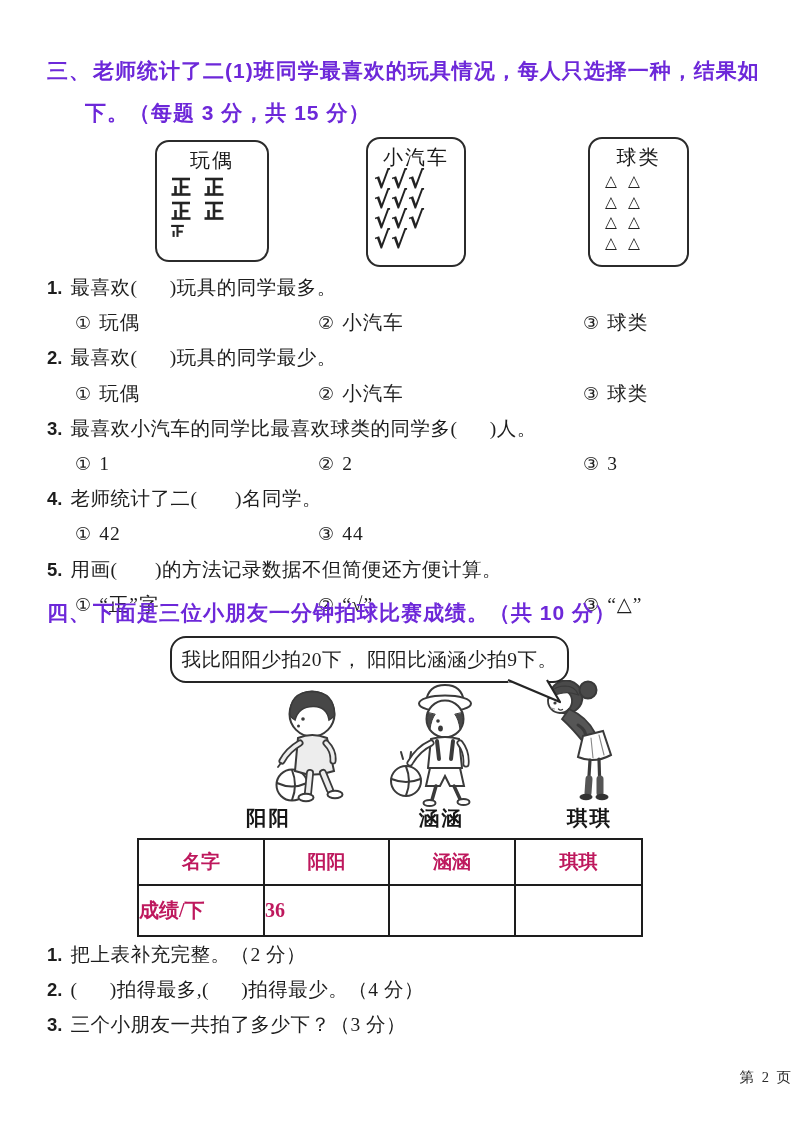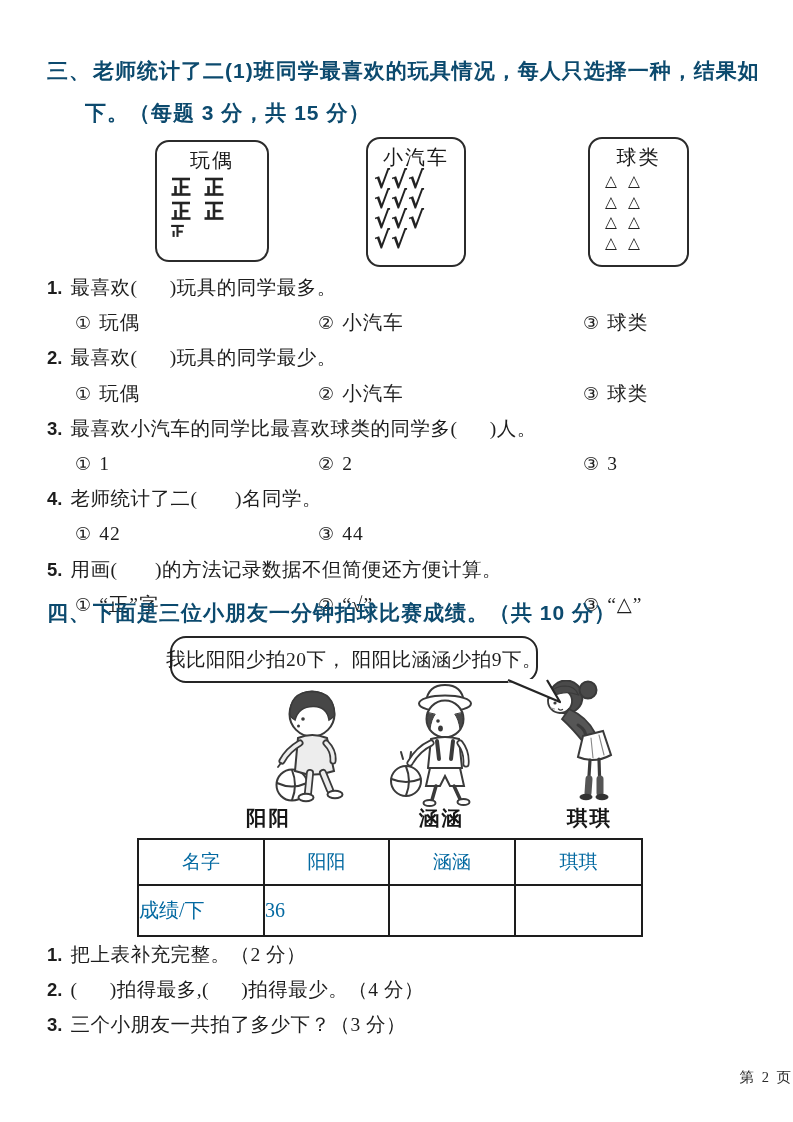--- a/index.html
+++ b/index.html
@@ -2,21 +2,21 @@
 <html><head>
 <meta charset="utf-8">
 <style>
   html,body{margin:0;padding:0;}
   body{width:793px;height:1122px;background:#ffffff;position:relative;overflow:hidden;
        font-family:"Liberation Serif","DejaVu Serif",serif;color:#1d1d1d;}
   .page{position:absolute;inset:0;background:#ffffff;}
 
   
   .h{position:absolute;font-family:"Liberation Sans","DejaVu Sans",sans-serif;font-weight:bold;
-     font-size:21px;color:#0c4a6e;letter-spacing:1px;white-space:nowrap;}
+     font-size:21px;color:#6d28d9;letter-spacing:1px;white-space:nowrap;}
   .s3h1{left:47px;top:57px;}
   .s3h2{left:85px;top:99px;}
   .s4h{left:47px;top:599px;}
   .hnum{margin-right:2px;}
 
   
   .boxes{position:absolute;left:155px;top:137px;display:flex;align-items:flex-start;}
   .tbox{border:2.2px solid #2b2b2b;border-radius:14px;background:#fff;box-sizing:border-box;}
   .tbox1{width:114px;height:122px;margin-top:3px;}
   .tbox2{width:100px;height:130px;margin-left:97px;}
@@ -36,38 +36,38 @@
   .s4qs{top:937px;}
   .qline{line-height:35.2px;white-space:pre-wrap;}
   .qnum{font-weight:bold;font-family:"Liberation Sans","DejaVu Sans",sans-serif;font-size:18.5px;margin-right:8px;}
   .qtext{letter-spacing:0.5px;}
   .optline{line-height:35.2px;display:grid;grid-template-columns:243px 265px auto;padding-left:28px;}
   .opt{white-space:pre;}
   .om{font-family:"DejaVu Sans",sans-serif;font-size:18px;margin-right:8px;}
   .ol{letter-spacing:1px;}
 
   
-  .bubble{position:absolute;left:170px;top:636px;width:368px;height:47px;box-sizing:border-box;
+  .bubble{position:absolute;left:170px;top:636px;width:399px;height:47px;box-sizing:border-box;
           border:2px solid #252525;border-radius:16px;background:#fff;display:flex;align-items:center;
           justify-content:center;font-size:19.5px;letter-spacing:0.5px;white-space:pre;z-index:3;}
   .tail{position:absolute;left:330px;top:41px;width:62px;height:26px;overflow:visible;}
 
   
   .kids{position:absolute;left:47px;top:686px;width:710px;height:148px;}
   .kids svg{position:absolute;}
   #fig-yy{left:218px;top:0px;}
   #fig-hh{left:338px;top:-6px;}
   #fig-qq{left:488px;top:-6px;}
   .kidlabel{position:absolute;top:118px;font-weight:bold;font-size:20.5px;letter-spacing:2px;color:#161616;}
   .kl1{left:199px;}.kl2{left:372px;}.kl3{left:520px;}
 
   
   .score-table{position:absolute;left:137px;top:838px;border-collapse:collapse;background:#fff;}
   .score-table th,.score-table td{border:2px solid #1d1d1d;vertical-align:middle;
-      font-family:"Liberation Serif","DejaVu Serif",serif;font-size:19px;font-weight:normal;color:#0369a1;padding:0;}
+      font-family:"Liberation Serif","DejaVu Serif",serif;font-size:19px;font-weight:bold;color:#be185d;padding:0;}
   .score-table th{height:44px;}
   .score-table td{height:49px;font-size:20px;}
   .c0{width:124px;}.c1{width:123px;}.c2{width:124px;}.c3{width:125px;}
 
   .footer{position:absolute;left:0;top:1068px;width:793px;text-align:right;font-size:14.5px;
           letter-spacing:2px;color:#2a2a2a;}
 </style>
 </head>
 <body>
 

